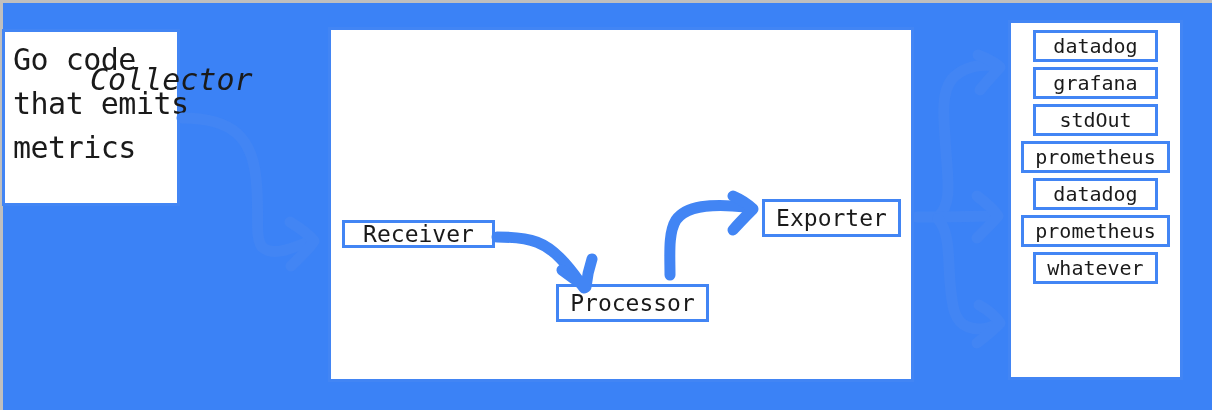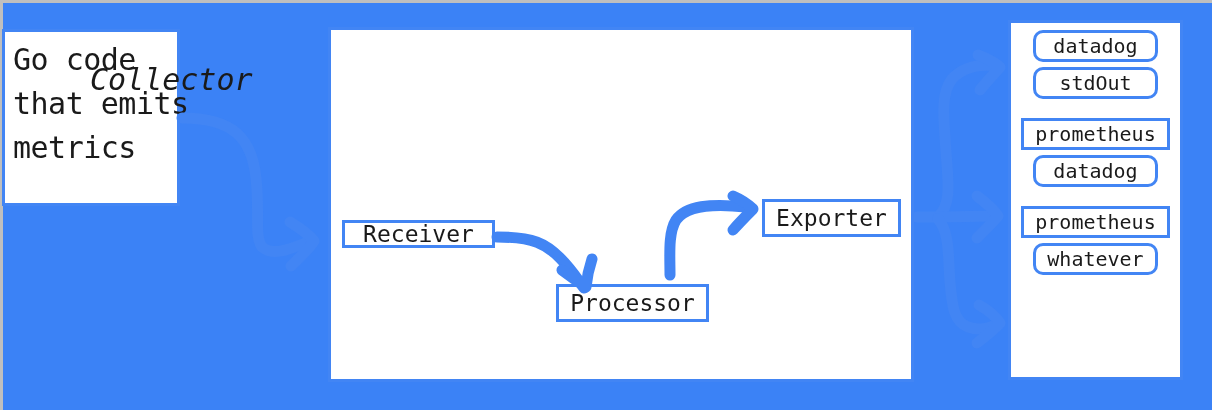--- a/index.html
+++ b/index.html
@@ -101,22 +101,22 @@
     border: 3px solid #4285f4;
     height: 32px;
     display: flex;
     align-items: center;
     justify-content: center;
     font-size: 20px;
     color: #1a1a1a;
     white-space: pre;
     font-family: "DejaVu Sans Mono", "Liberation Mono", monospace;
   }
-  .w-narrow { width: 125px; border-radius: 10px; }
-  .w-wide   { width: 149px; margin-top: 14px; }
+  .w-narrow { width: 125px; }
+  .w-wide   { width: 149px; }
 
   #arrow-layer {
     position: absolute;
     left: 0; top: 0;
     width: 1212px; height: 410px;
     pointer-events: none;
   }
 </style>
 </head>
 <body>
@@ -135,20 +135,21 @@
 
   <div class="node inner-node" id="receiver-box">Receiver</div>
 
   <div class="node inner-node" id="processor-box">Processor</div>
 
   <div class="node inner-node" id="exporter-box">Exporter</div>
 
   <div class="node" id="backends-box"></div>
   <div id="backend-list">
       <div class="backend-item w-narrow">datadog</div>
+      <div class="backend-item w-narrow">grafana</div>
       <div class="backend-item w-narrow">stdOut</div>
       <div class="backend-item w-wide">prometheus</div>
       <div class="backend-item w-narrow">datadog</div>
       <div class="backend-item w-wide">prometheus</div>
       <div class="backend-item w-narrow">whatever</div>
     </div>
 
   <svg id="arrow-layer" viewBox="0 0 1212 410">
     <g fill="none" stroke="#4285f4" stroke-width="11" stroke-linecap="round" stroke-linejoin="round">
 

